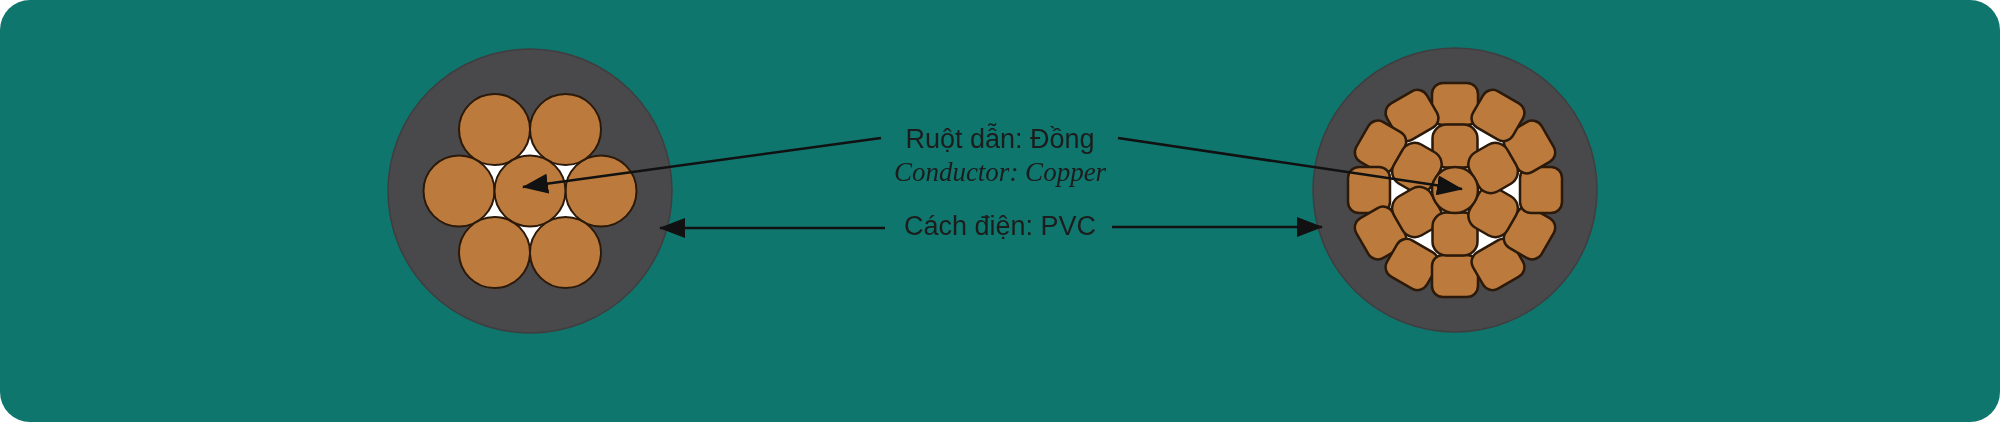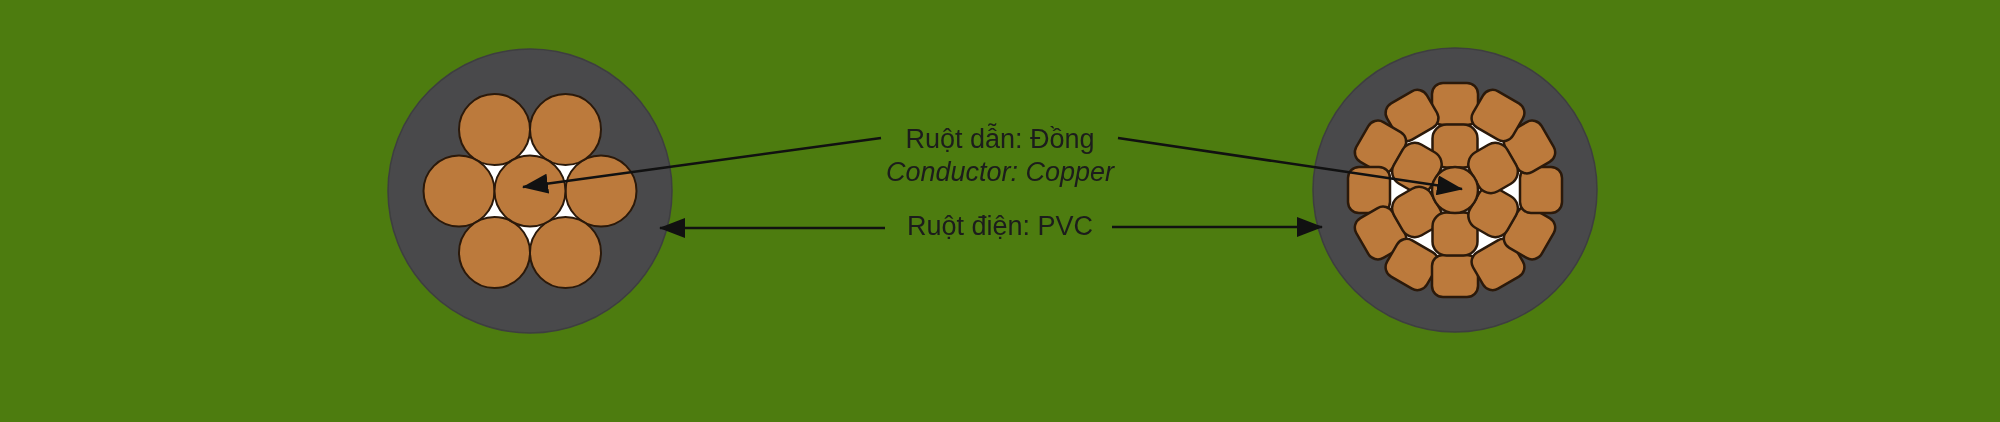--- a/index.html
+++ b/index.html
@@ -28,26 +28,27 @@
     transform: translateX(-50%);
     text-align: center;
     color: #1c1c1c;
     font-size: 27px;
     font-weight: 500;
     line-height: 33px;
     white-space: nowrap;
   }
   .label-block .en {
     font-style: italic;
+    font-family: Liberation Serif, serif;
   }
 </style>
 </head>
 <body>
 
-<div class="stage" style="background: #4d7c0f;">
+<div class="stage" style="background: #0f766e; border-radius: 30px;">
 
   <svg id="diagram-svg" viewBox="0 0 2000 422">
       <defs>
         <marker id="ah" viewBox="0 0 26 20" refX="25" refY="10" markerWidth="26" markerHeight="20" markerUnits="userSpaceOnUse" orient="auto">
           <path d="M0,0 L26,10 L0,20 Z" fill="#111111"></path>
         </marker>
       </defs>
       <g>
         <circle cx="530" cy="191" r="142" fill="#49494b" stroke="#3e3e40" stroke-width="1.5"></circle>
         <polygon points="601.0,191.0 565.5,129.5 494.5,129.5 459.0,191.0 494.5,252.5 565.5,252.5" fill="#ffffff"></polygon>
@@ -87,16 +88,16 @@
       <line x1="885" y1="228" x2="660" y2="228" stroke="#111111" stroke-width="2.6" marker-end="url(#ah)"></line>
       <line x1="1112" y1="227" x2="1322" y2="227" stroke="#111111" stroke-width="2.6" marker-end="url(#ah)"></line>
     </svg>
 
   <div class="label-block" id="conductor-block" style="left: 1000px; top: 123px; color: rgb(28, 28, 28);">
     <div class="vi">Ruột dẫn: Đồng</div>
     <div class="en">Conductor: Copper</div>
   </div>
 
   <div class="label-block" id="insulation-block" style="left: 1000px; top: 210px; color: rgb(28, 28, 28);">
-    <div class="vi">Ruột điện: PVC</div>
+    <div class="vi">Cách điện: PVC</div>
   </div>
 
 </div>
 
 </body></html>

